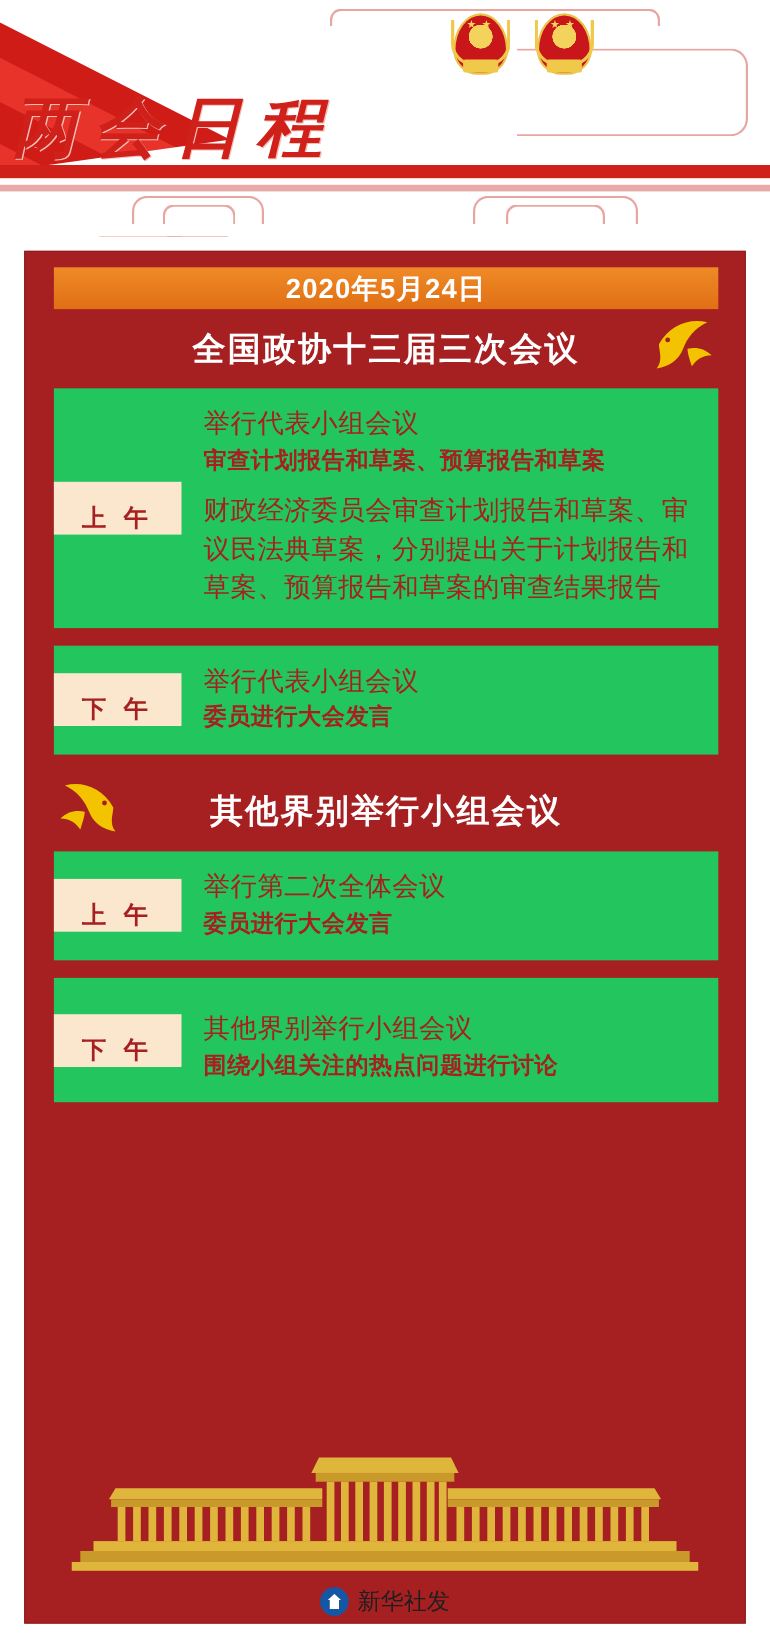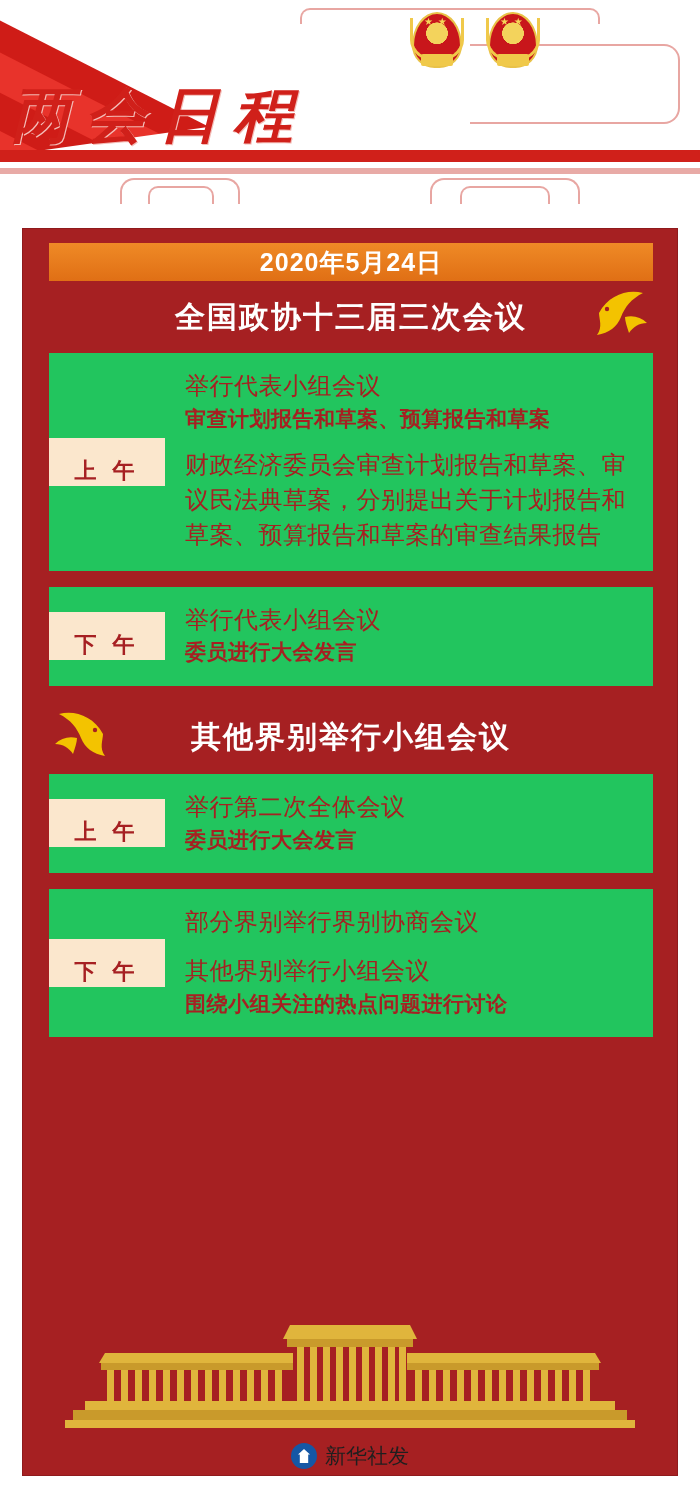--- a/index.html
+++ b/index.html
@@ -360,21 +360,20 @@
         <div class="h">举行第二次全体会议</div>
         <div class="p">委员进行大会发言</div>
       </div>
     </div>
 
     <div class="card">
       <div class="when">
         <span>下 午</span>
       </div>
       <div class="body">
-        <div class="h">部分界别举行界别协商会议</div>
         <div class="gap"></div>
         <div class="h">其他界别举行小组会议</div>
         <div class="p">围绕小组关注的热点问题进行讨论</div>
       </div>
     </div>
 
   </div>
 
   <div class="hall">
     <svg viewBox="0 0 570 120" preserveAspectRatio="none">

